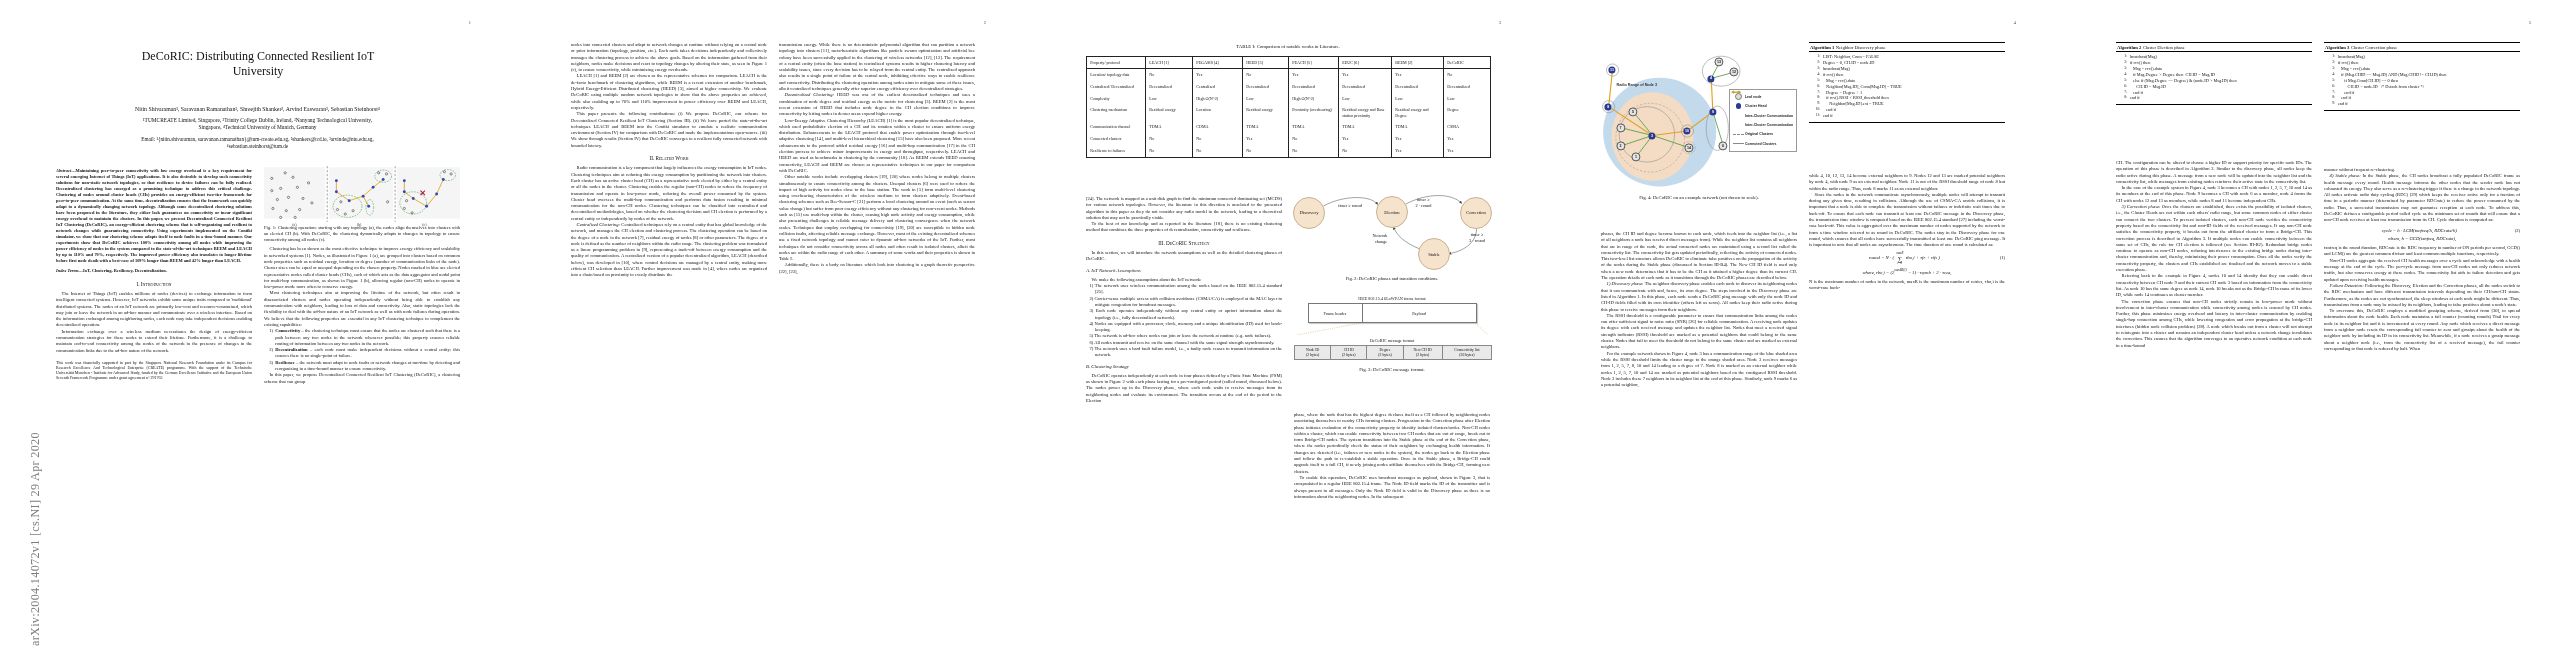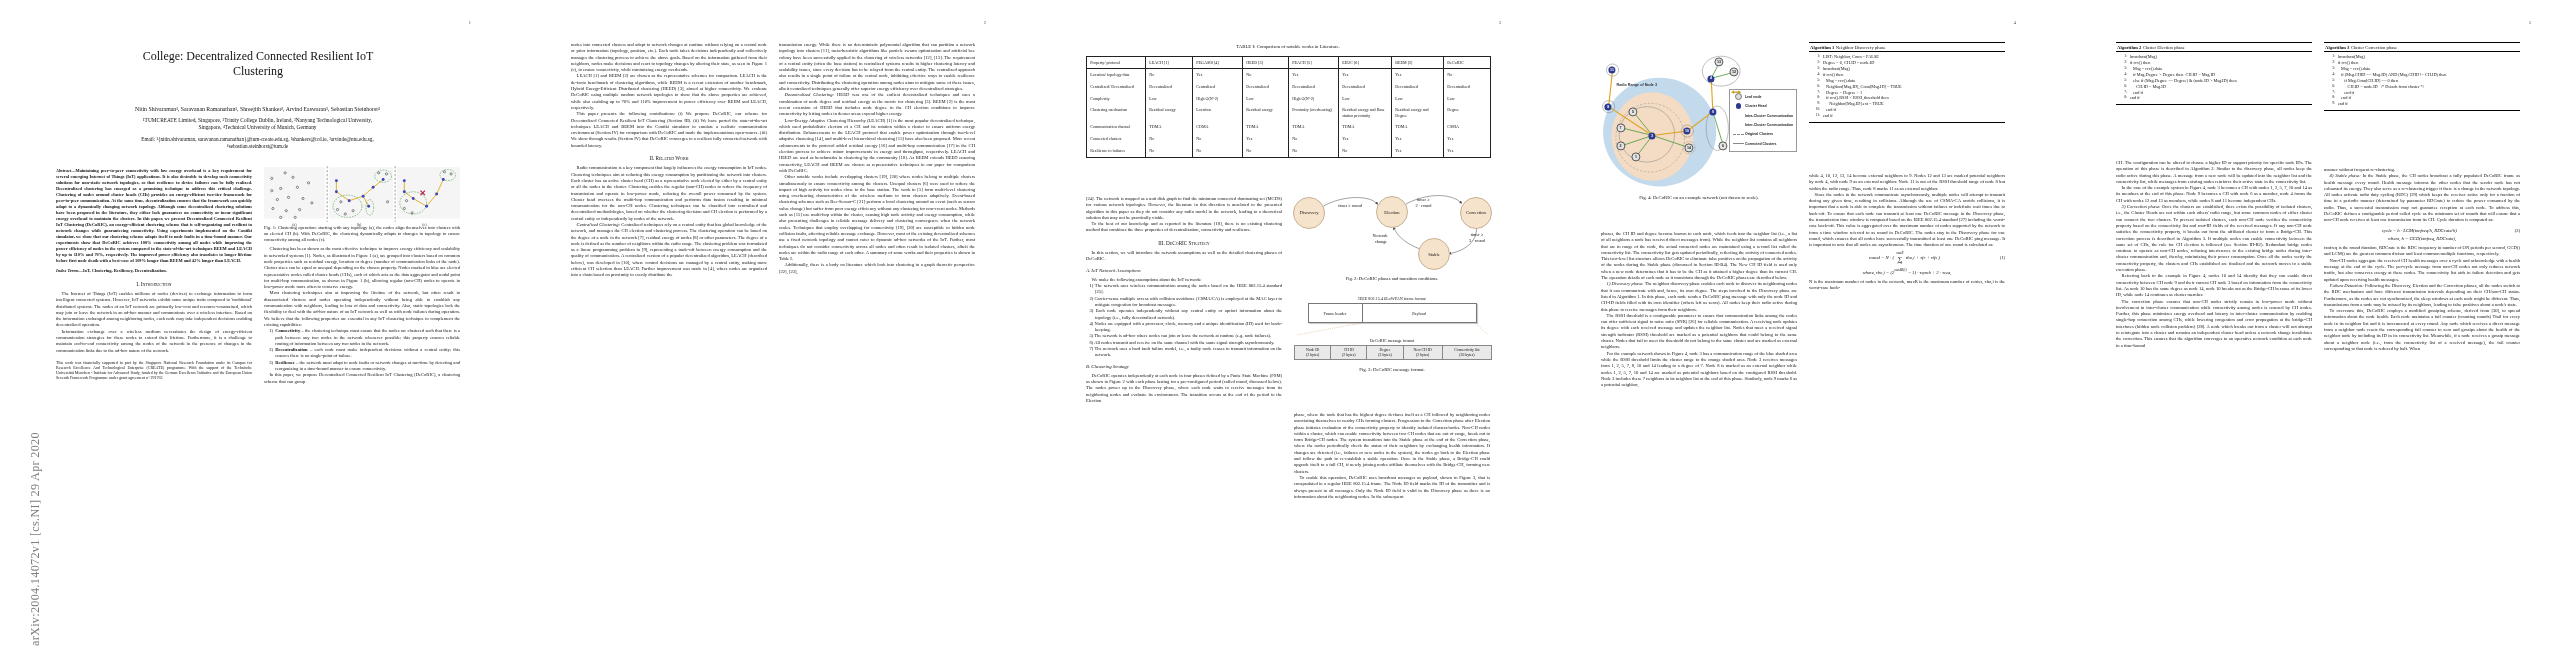--- a/index.html
+++ b/index.html
@@ -91,22 +91,22 @@
   .eq-where{text-align:center;font-style:italic;font-size:4.7px;margin:1.7px 0 2.8px;text-indent:0;}
   .gap6{height:3.3px;}
 </style>
 </head>
 <body>
 
 <div class="page">
   <div class="pageno">1</div>
   <div class="sidebar">arXiv:2004.14072v1  [cs.NI]  29 Apr 2020</div>
   <div class="title" style="top:49px;">
-    <div>College: Decentralized Connected Resilient IoT</div>
-    <div>Clustering</div>
+    <div>DeCoRIC: Distributing Connected Resilient IoT</div>
+    <div>University</div>
   </div>
   <div class="authors" style="top:106px;">Nitin Shivaraman¹, Saravanan Ramanathan¹, Shreejith Shanker², Arvind Easwaran³, Sebastian Steinhorst⁴</div>
   <div class="affil" style="top:117px;">
     <div>¹TUMCREATE Limited, Singapore, ²Trinity College Dublin, Ireland, ³Nanyang Technological University,</div>
     <div>Singapore, ⁴Technical University of Munich, Germany</div>
   </div>
   <div class="emails" style="top:136px;">
     <div>Email: ¹{nitin.shivaraman, saravanan.ramanathan}@tum-create.edu.sg, ²shankers@tcd.ie, ³arvinde@ntu.edu.sg,</div>
     <div>⁴sebastian.steinhorst@tum.de</div>
   </div>

